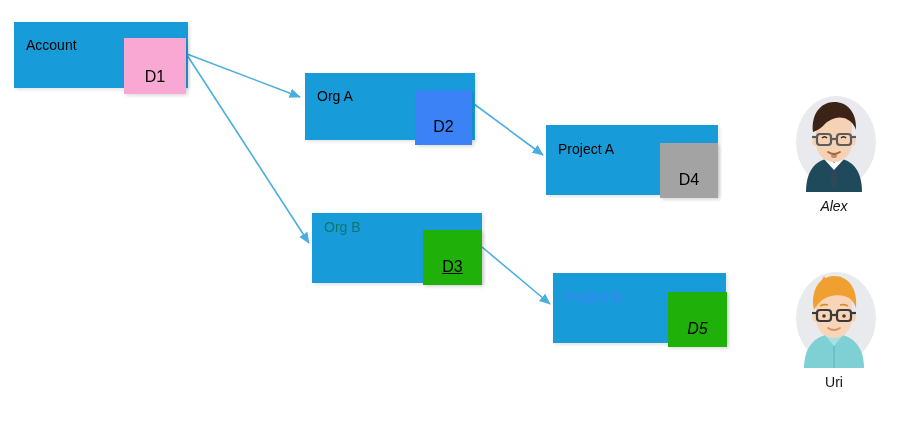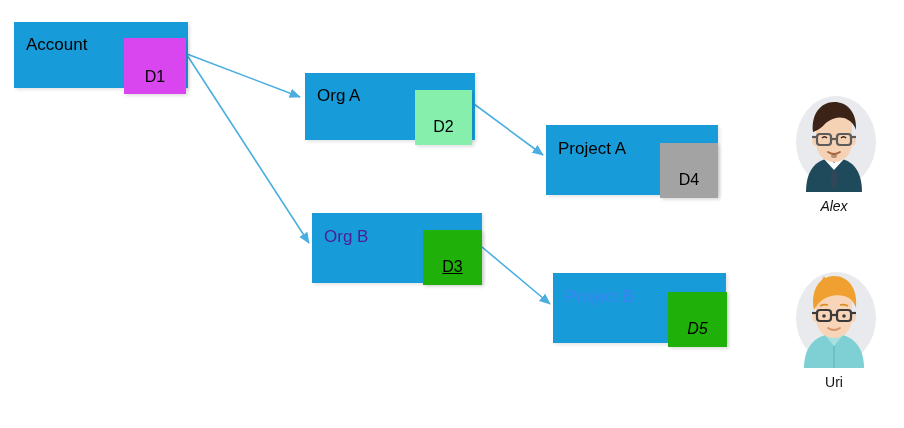--- a/index.html
+++ b/index.html
@@ -25,21 +25,21 @@
   .node .blue-box {
     position: absolute;
     left: 0;
     top: 0;
     background: #189cd9;
     box-shadow: 2px 2px 3px rgba(0,0,0,0.10);
   }
   .node .node-label {
     position: absolute;
     color: #000000;
-    font-size: 17px;
+    font-size: 14px;
     line-height: 20px;
     font-family: "Liberation Sans", sans-serif;
     white-space: nowrap;
   }
   .node .green-box {
     position: absolute;
     background: #1fb109;
     box-shadow: 2px 2px 3px rgba(0,0,0,0.12);
   }
   .node .green-label {
@@ -94,44 +94,44 @@
     </defs>
     <line class="edge" stroke="#4aaee0" stroke-width="1.6" marker-end="url(#arrowhead)" x1="187" y1="54" x2="300" y2="97"></line>
     <line class="edge" stroke="#4aaee0" stroke-width="1.6" marker-end="url(#arrowhead)" x1="187" y1="55" x2="309" y2="243"></line>
     <line class="edge" stroke="#4aaee0" stroke-width="1.6" marker-end="url(#arrowhead)" x1="474" y1="104" x2="543" y2="155"></line>
     <line class="edge" stroke="#4aaee0" stroke-width="1.6" marker-end="url(#arrowhead)" x1="482" y1="247" x2="550" y2="304"></line>
   </svg>
 
   <div class="node" style="left: 14px; top: 22px; width: 174px; height: 66px;">
     <div class="blue-box" style="width: 174px; height: 66px; background: rgb(24, 156, 217);"></div>
     <span class="node-label" style="left: 12px; top: 13px; color: rgb(0, 0, 0);">Account</span>
-    <div class="green-box" style="left: 110px; top: 16px; width: 62px; height: 56px; background: #d946ef;">
+    <div class="green-box" style="left: 110px; top: 16px; width: 62px; height: 56px; background: #f9a8d4;">
       <span class="green-label" style="left: 0px; top: 30px; width: 62px;">D1</span>
     </div>
   </div>
 
   <div class="node" style="left: 305px; top: 73px; width: 170px; height: 67px; padding-left: 20px;">
     <div class="blue-box" style="width: 170px; height: 67px; background: rgb(24, 156, 217);"></div>
     <span class="node-label" style="left: 12px; top: 13px; color: rgb(0, 0, 0);">Org A</span>
-    <div class="green-box" style="left: 110px; top: 17px; width: 57px; height: 55px; background: #86efac;">
+    <div class="green-box" style="left: 110px; top: 17px; width: 57px; height: 55px; background: #3b82f6;">
       <span class="green-label" style="left: 0px; top: 28px; width: 57px;">D2</span>
     </div>
   </div>
 
   <div class="node" style="left: 546px; top: 125px; width: 172px; height: 70px;">
     <div class="blue-box" style="width: 172px; height: 70px; background: rgb(24, 156, 217);"></div>
     <span class="node-label" style="left: 12px; top: 14px; color: rgb(0, 0, 0);">Project A</span>
     <div class="green-box" style="left: 114px; top: 18px; width: 58px; height: 55px; background: #a3a3a3;">
       <span class="green-label" style="left: 0px; top: 28px; width: 58px;">D4</span>
     </div>
   </div>
 
   <div class="node" style="left: 312px; top: 213px; width: 170px; height: 70px;">
     <div class="blue-box" style="width: 170px; height: 70px; background: rgb(24, 156, 217);"></div>
-    <span class="node-label" style="left: 12px; top: 14px; color: #4c1d95;">Org B</span>
+    <span class="node-label" style="left: 12px; top: 4px; color: #0f766e;">Org B</span>
     <div class="green-box" style="left: 111px; top: 17px; width: 59px; height: 55px; background: rgb(31, 177, 9);">
       <span class="green-label" style="left: 0px; top: 28px; width: 59px; text-decoration: underline;">D3</span>
     </div>
   </div>
 
   <div class="node" style="left: 553px; top: 273px; width: 173px; height: 70px;">
     <div class="blue-box" style="width: 173px; height: 70px; background: rgb(24, 156, 217);"></div>
     <span class="node-label" style="left: 12px; top: 14px; color: #3b82f6;">Project B</span>
     <div class="green-box" style="left: 115px; top: 19px; width: 59px; height: 55px; background: rgb(31, 177, 9); font-style: italic;">
       <span class="green-label" style="left: 0px; top: 28px; width: 59px;">D5</span>

